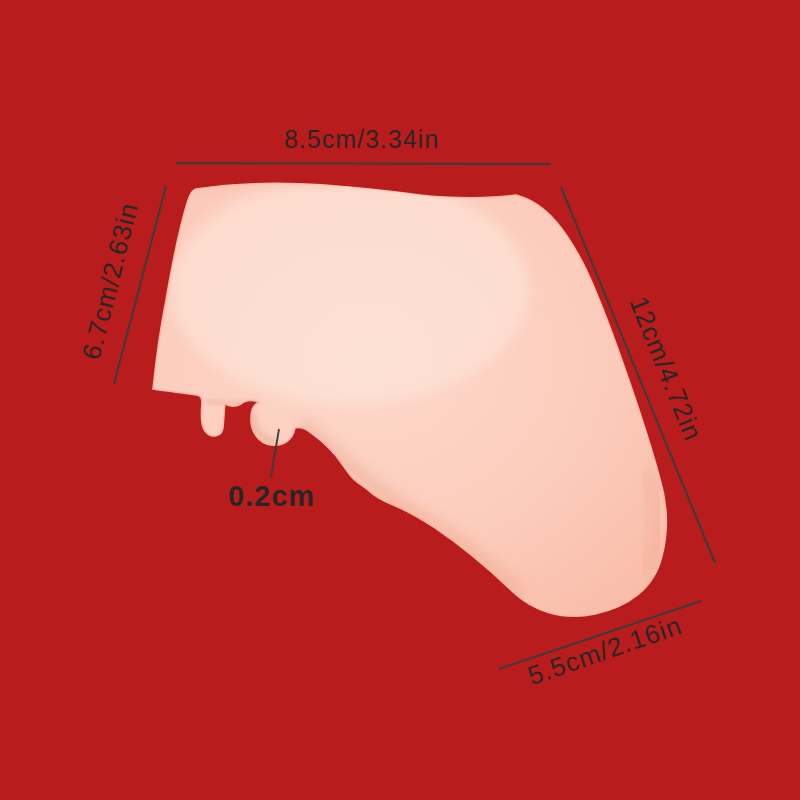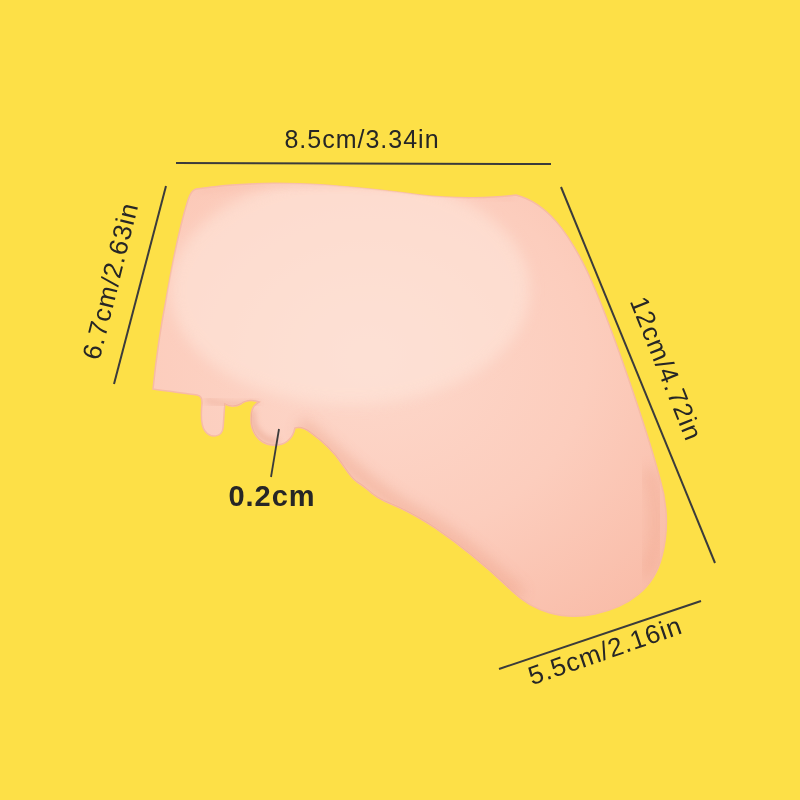--- a/index.html
+++ b/index.html
@@ -4,21 +4,21 @@
 <style>
   html, body {
     margin: 0;
     padding: 0;
     background: #ffffff;
   }
   .stage {
     position: relative;
     width: 800px;
     height: 800px;
-    background: #fde047;
+    background: #b91c1c;
     overflow: hidden;
   }
   svg { display: block; }
   .dim-text {
     font-family: "Liberation Sans", "DejaVu Sans", sans-serif;
     font-size: 26px;
     letter-spacing: 1px;
   }
   .dim-text.top { font-size: 25px; }
   .dim-text.bold {

